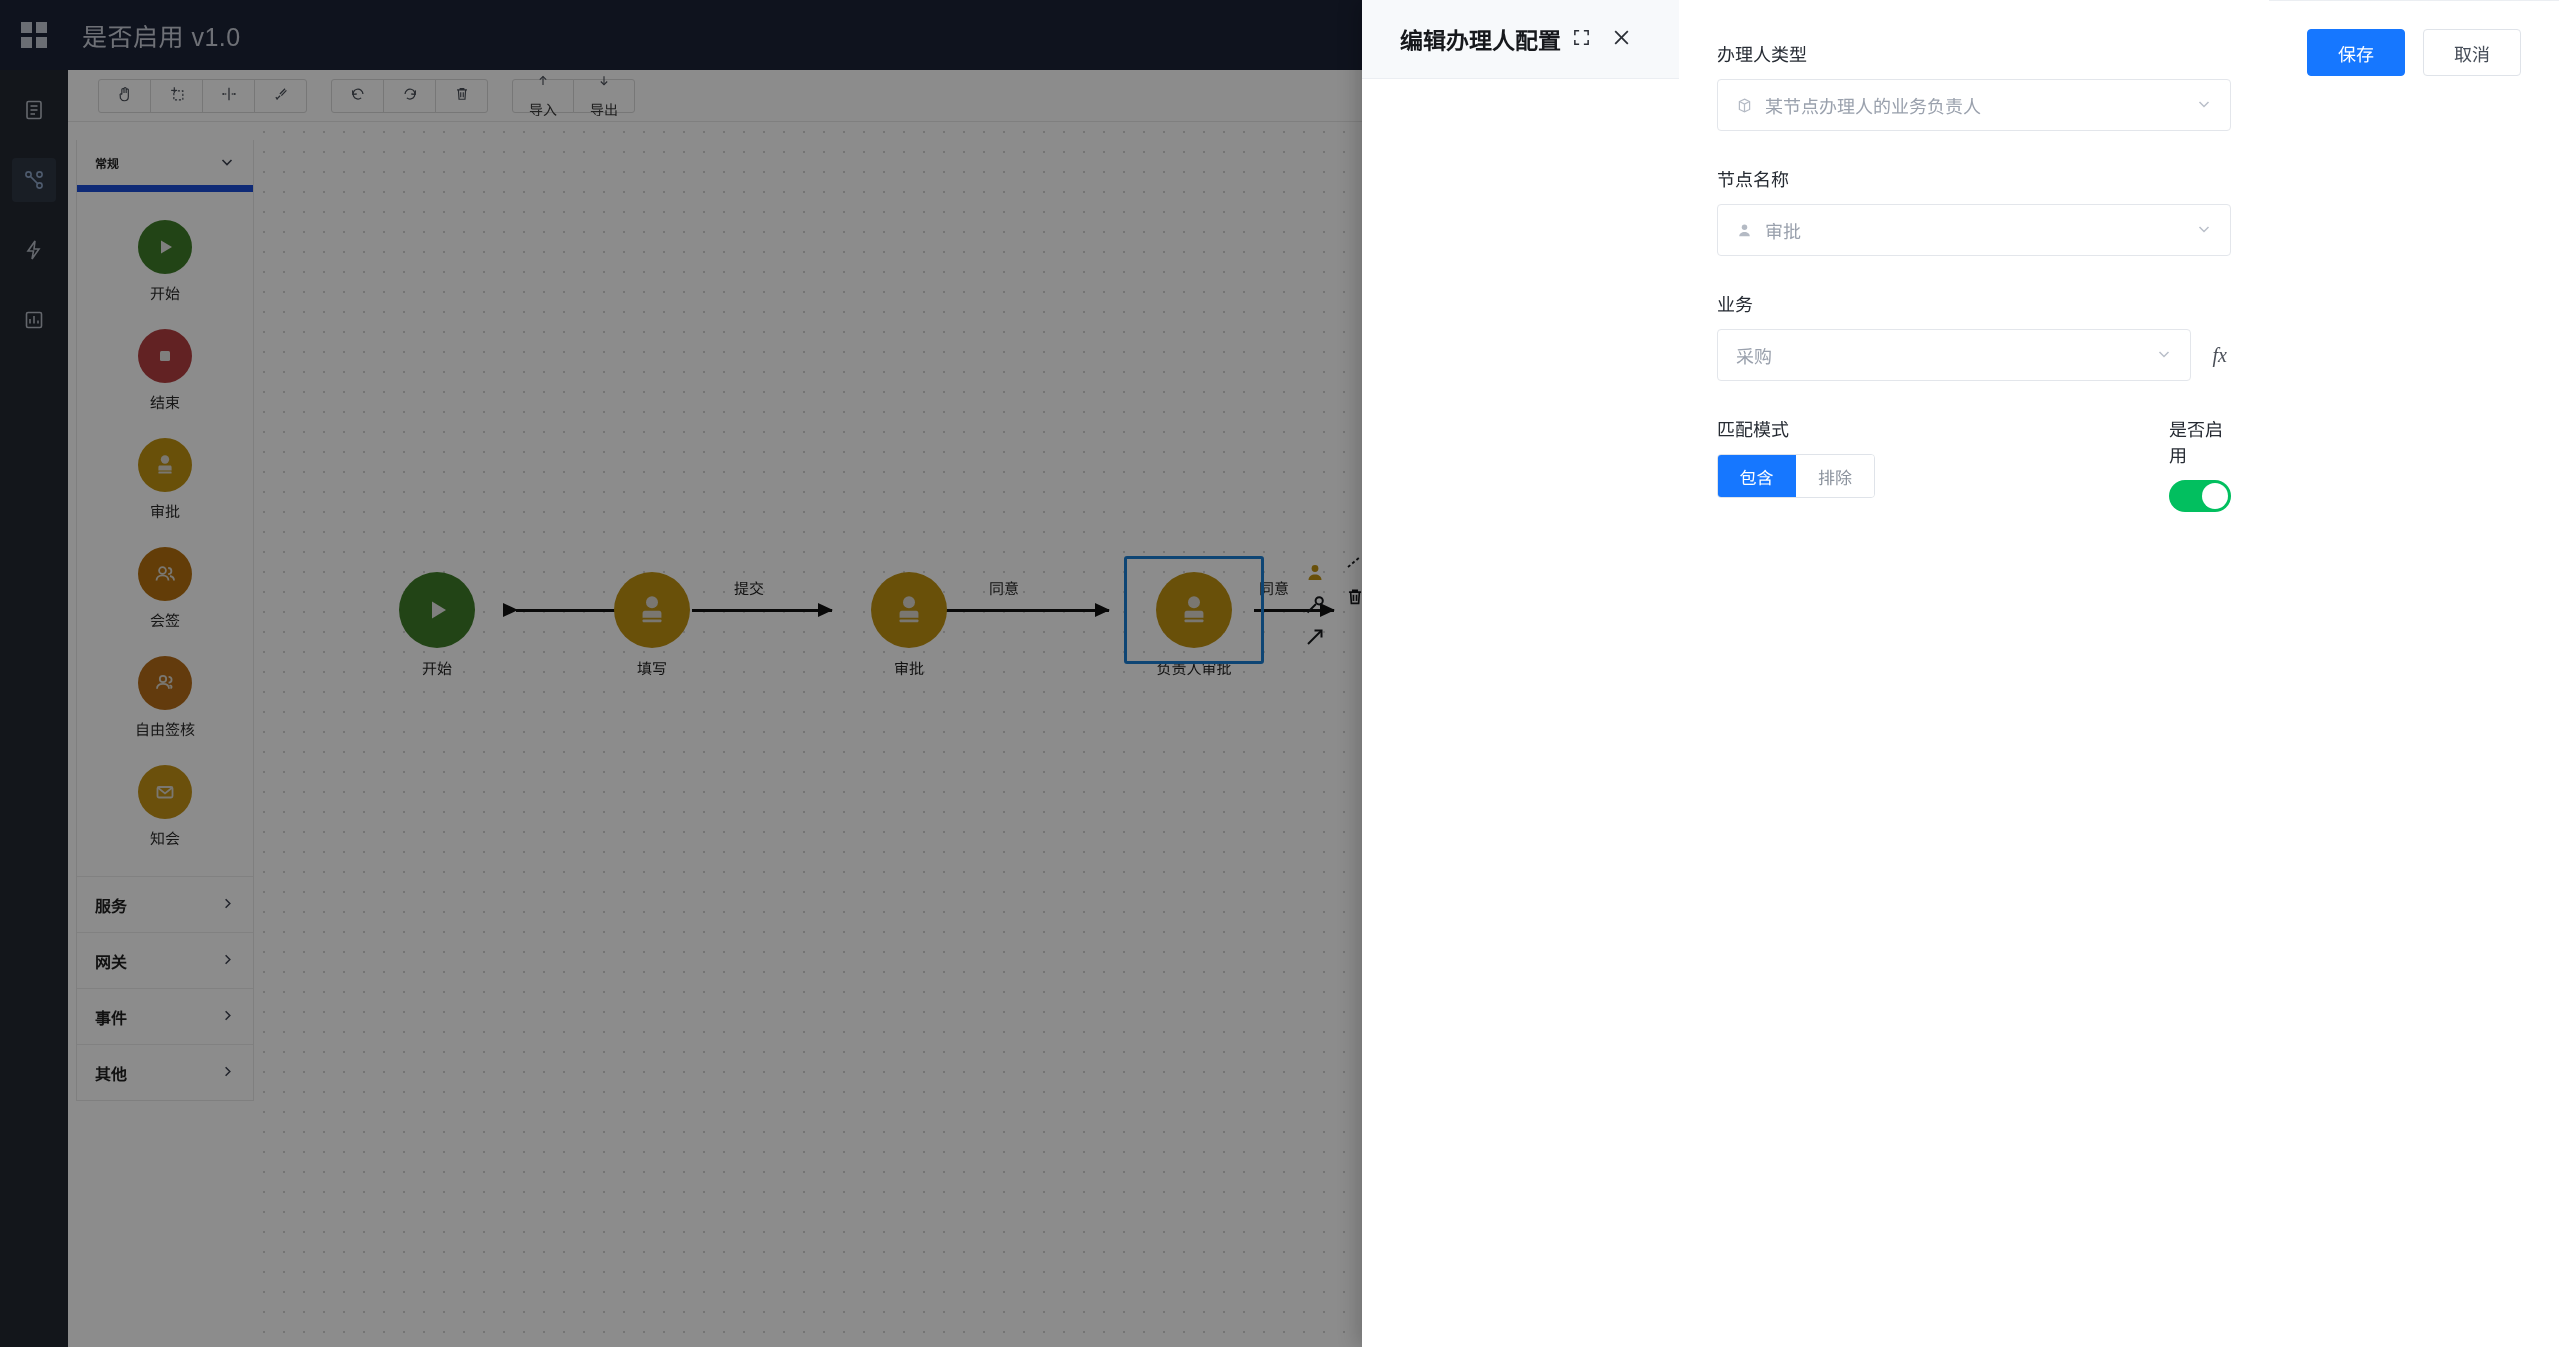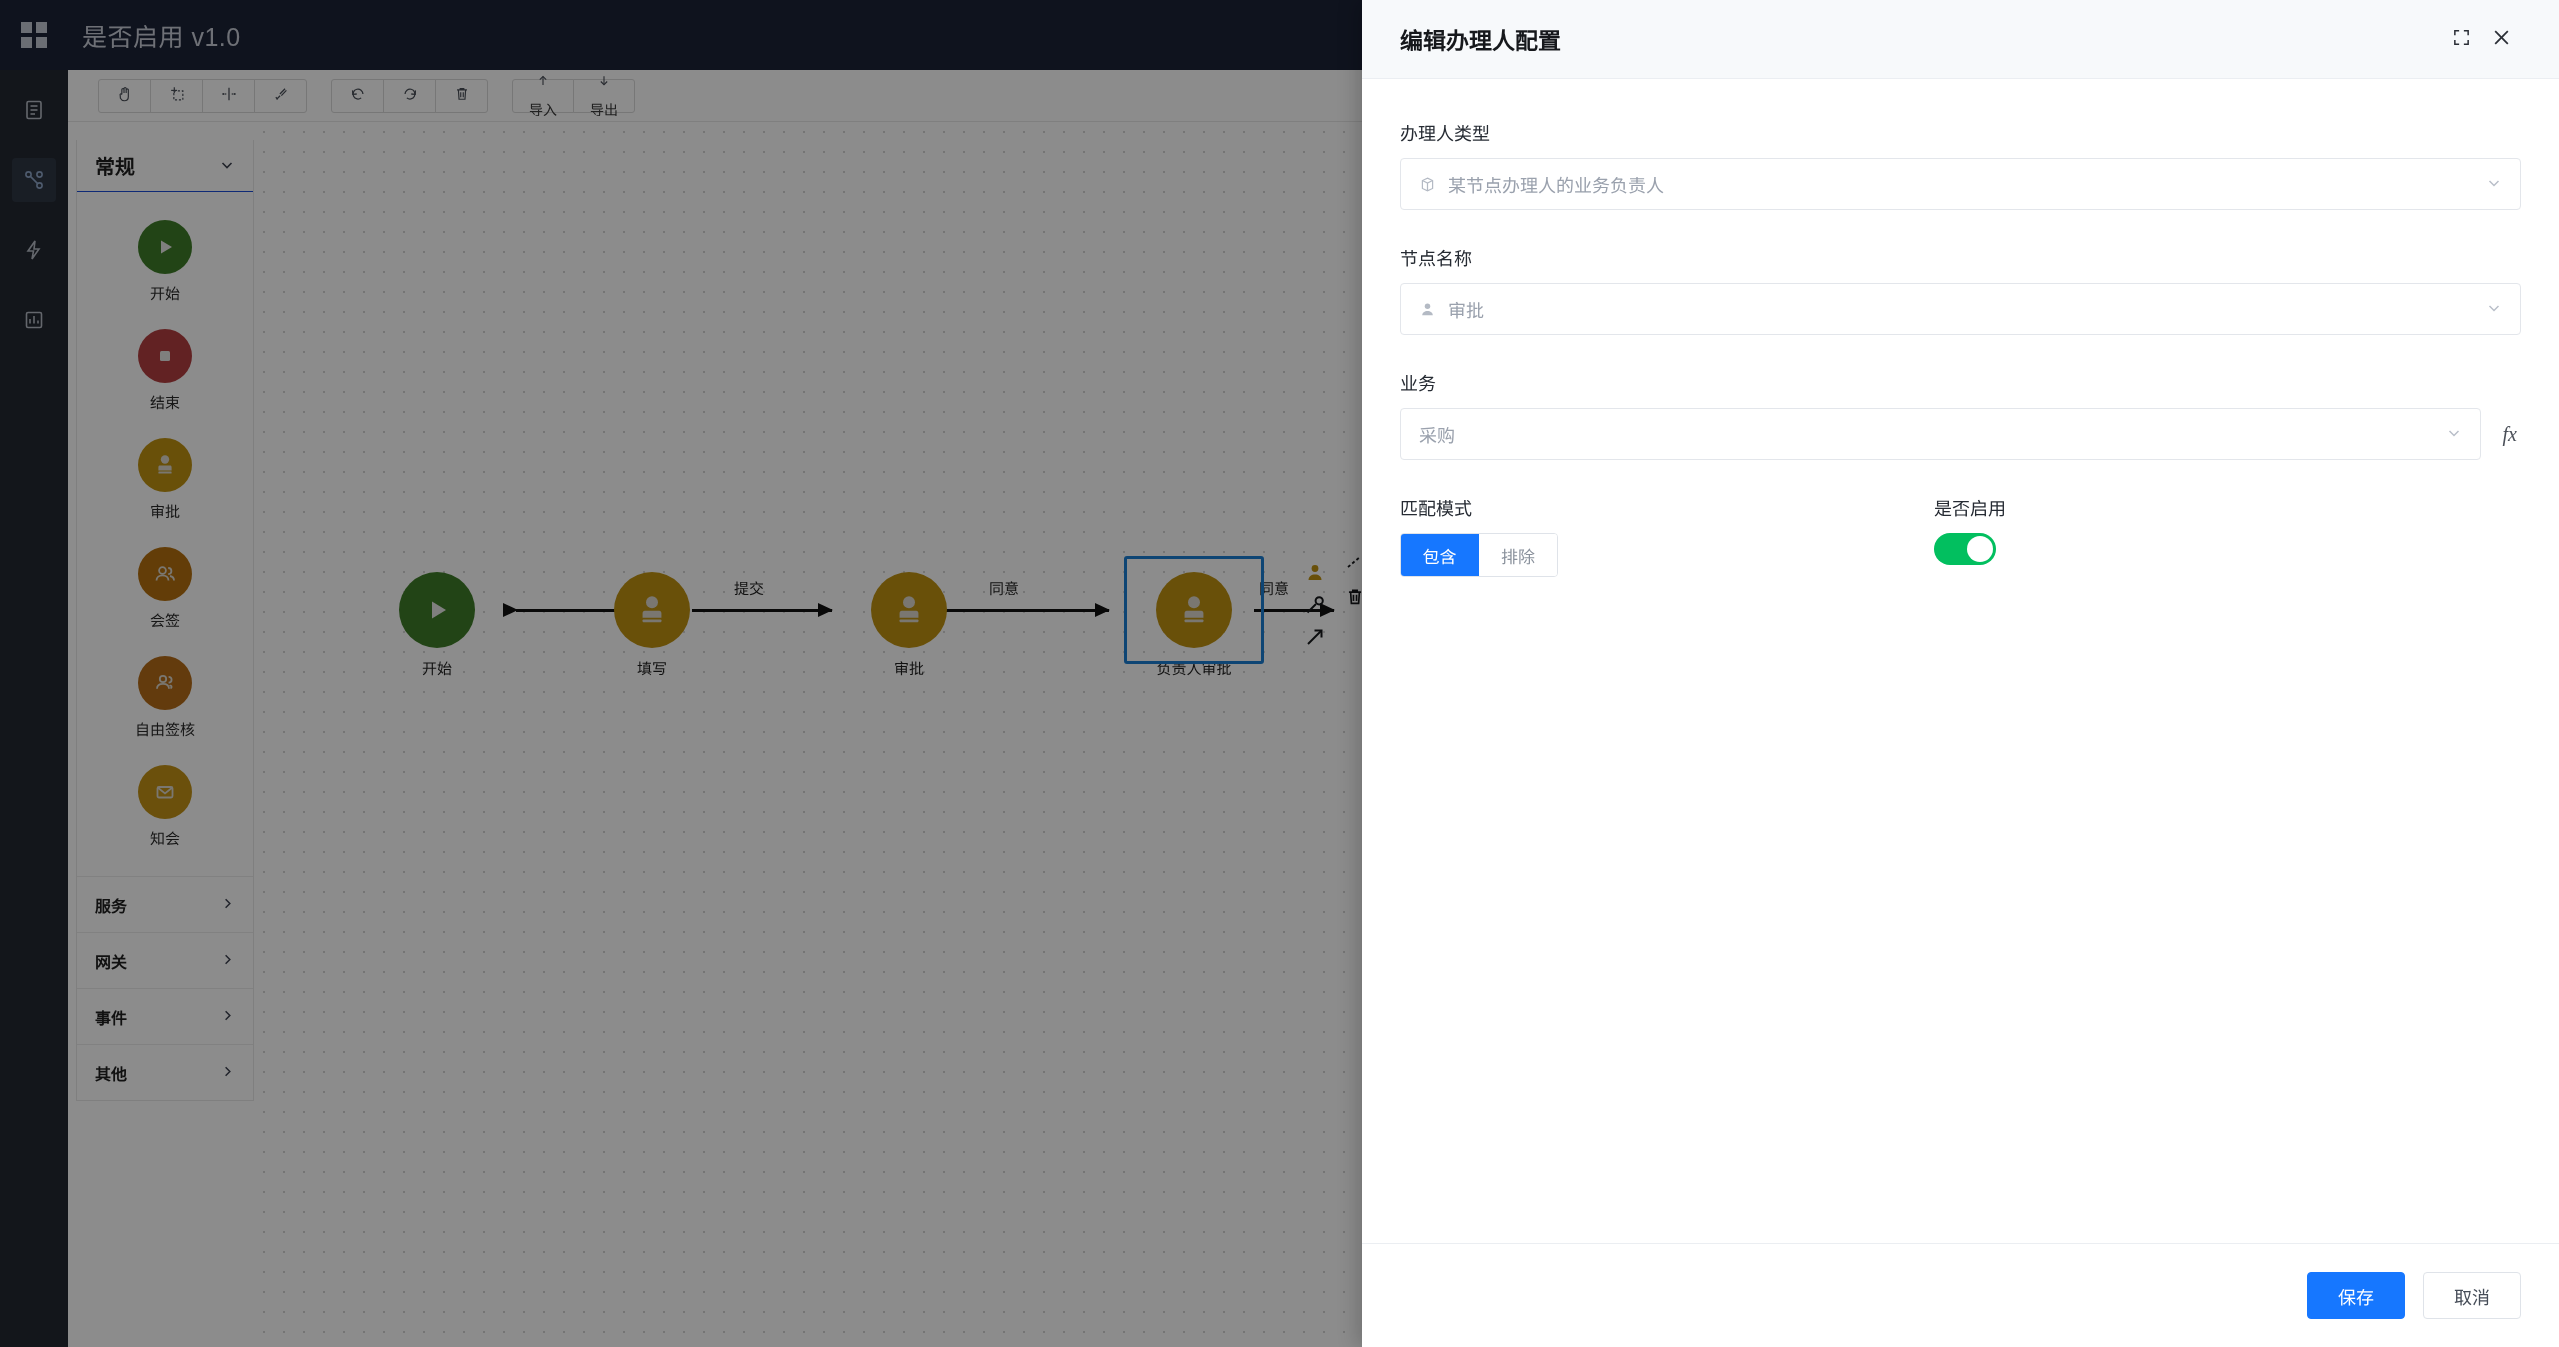--- a/index.html
+++ b/index.html
@@ -60,22 +60,22 @@
   .tb-gap { width: 24px; }
   .tb-btn.wide { width: auto; padding: 0 16px; gap: 7px; font-size: 14px; color: #3c3c3c; }
 
   
   .palette {
     position: absolute; left: 8px; top: 70px; width: 178px;
     background: #fff; border: 1px solid #e8e8e8; border-top: none;
   }
   .pal-header {
     height: 52px; display: flex; align-items: center; justify-content: space-between;
-    padding: 0 18px; font-size: 20px; font-weight: bold; color: #1f1f1f;
-    border-bottom: 1px solid #1d4ed8; cursor: pointer;
+    padding: 0 18px; font-size: 12px; font-weight: bold; color: #1f1f1f;
+    border-bottom: 7px solid #1d4ed8; cursor: pointer;
   }
   .pal-body { padding: 16px 0 14px; }
   .pal-item {
     display: flex; flex-direction: column; align-items: center; gap: 8px;
     padding: 12px 0 14px; cursor: grab;
   }
   .pal-circle {
     width: 54px; height: 54px; border-radius: 50%;
     display: flex; align-items: center; justify-content: center;
   }
@@ -117,21 +117,21 @@
 
   
   .scrim {
     position: absolute; left: 0; top: 0; width: 1362px; height: 1347px;
     background: rgba(0,0,0,0.45); z-index: 40;
   }
 
   
   .drawer {
     position: absolute; right: 0; top: 0; width: 1197px; height: 1347px;
-    background: #ffffff; z-index: 50; display: flex; flex-direction: column;
+    background: #ffffff; z-index: 50; display: flex; flex-direction: row;
     box-shadow: -6px 0 18px rgba(0,0,0,.18);
   }
   .drawer-head {
     height: 79px; background: #f7f9fb; border-bottom: 1px solid #ebeef2;
     display: flex; align-items: center; padding: 0 38px 0 38px;
   }
   .drawer-title { font-size: 23px; font-weight: bold; color: #16181c; flex: 1; }
   .head-btn { width: 40px; height: 40px; display: flex; align-items: center; justify-content: center; cursor: pointer; color: #2b2f36; }
   .drawer-body { flex: 1; padding: 40px 38px 0 38px; overflow-y: auto; }
   .field { margin-bottom: 34px; }

